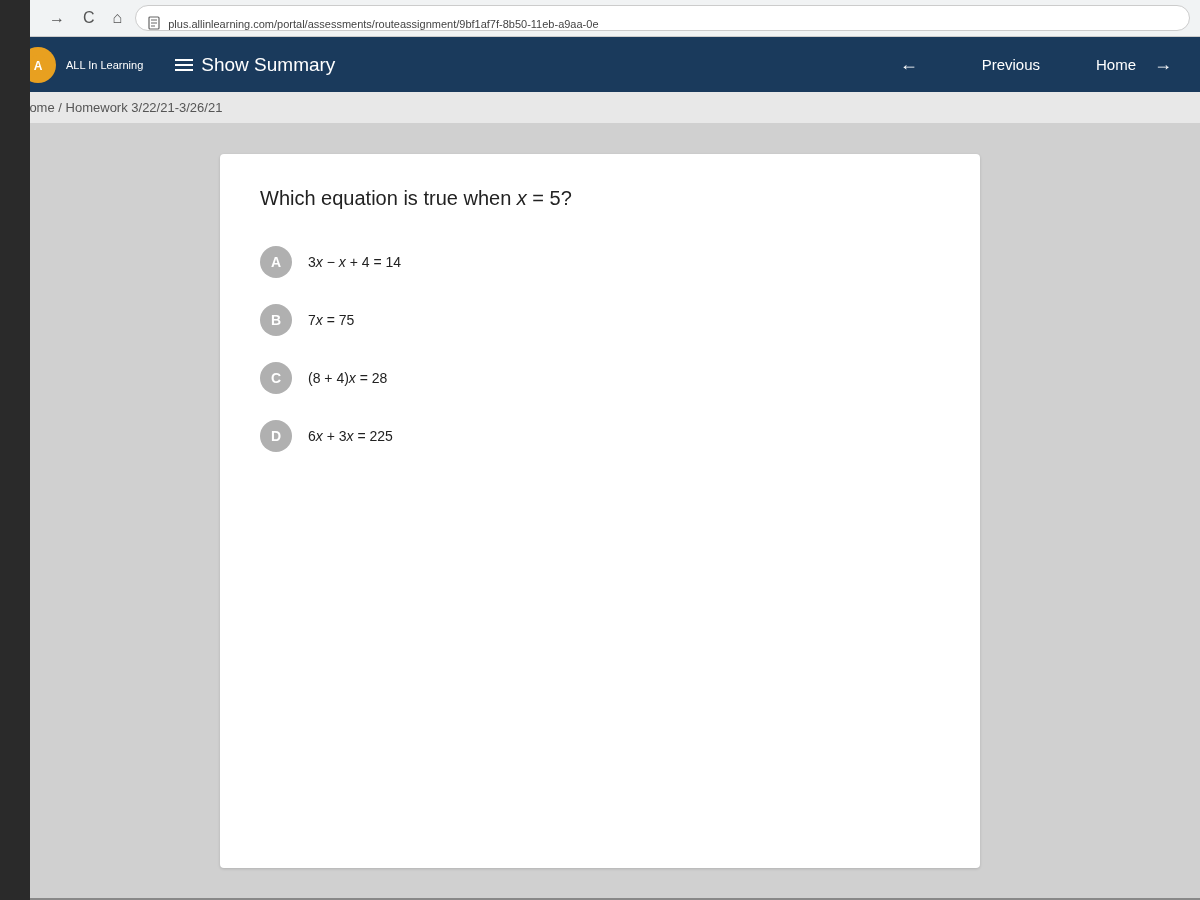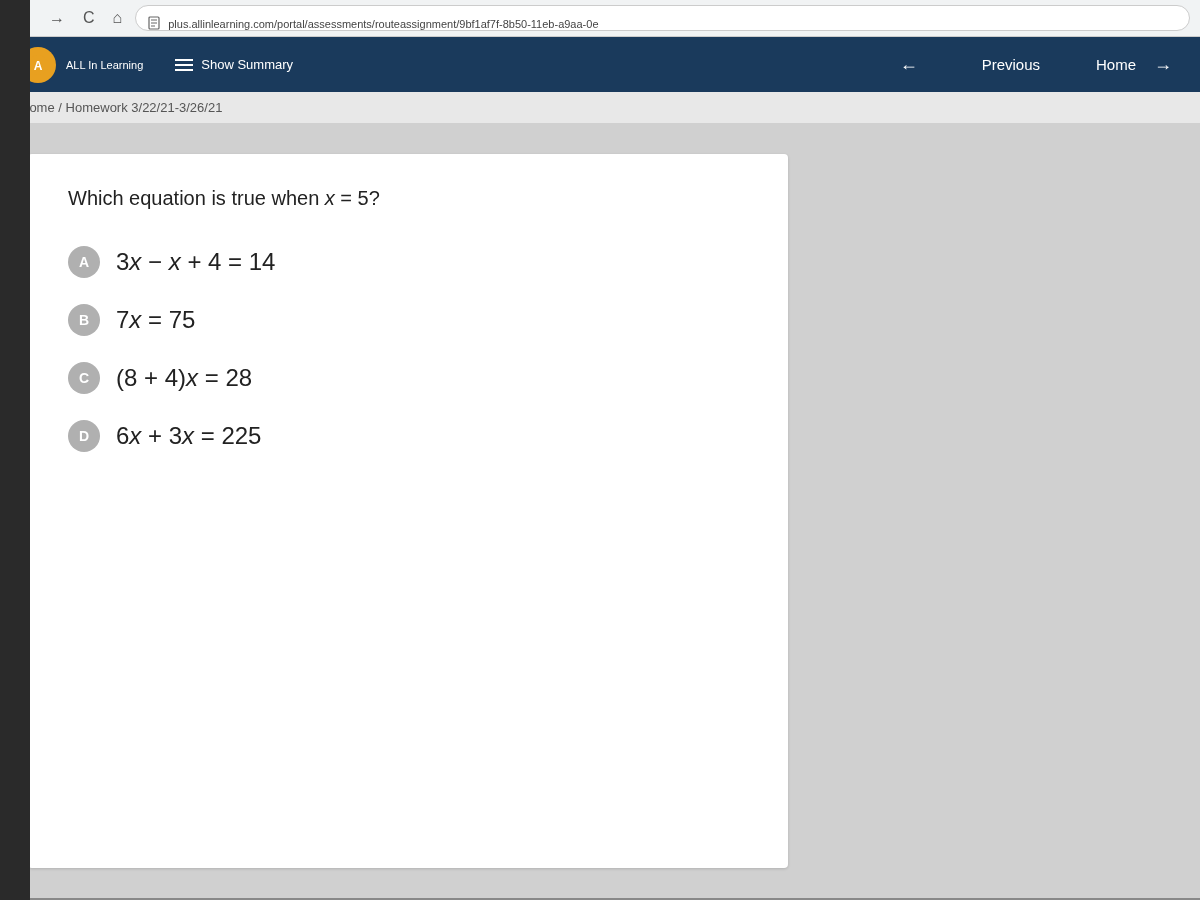--- a/index.html
+++ b/index.html
@@ -88,21 +88,21 @@
       font-weight: normal;
     }
 
     .show-summary-btn {
       display: flex;
       align-items: center;
       gap: 8px;
       background: none;
       border: none;
       color: white;
-      font-size: 13px;
+      font-size: 19px;
       cursor: pointer;
       padding: 6px 12px;
     }
 
     .hamburger-icon {
       display: flex;
       flex-direction: column;
       gap: 3px;
     }
 
@@ -149,20 +149,21 @@
       color: #555;
       text-decoration: none;
     }
 
     
     .main-content {
       background: #d0d0d0;
       height: calc(900px - 36px - 55px - 35px);
       padding: 30px 28px;
       display: flex;
+      justify-content: center;
     }
 
     .question-card {
       background: white;
       border-radius: 4px;
       padding: 30px 40px 40px 40px;
       width: 760px;
       min-height: 420px;
       box-shadow: 0 1px 3px rgba(0,0,0,0.15);
     }
@@ -197,21 +198,21 @@
       display: flex;
       align-items: center;
       justify-content: center;
       color: white;
       font-size: 14px;
       font-weight: bold;
       flex-shrink: 0;
     }
 
     .option-text {
-      font-size: 24px;
+      font-size: 14px;
       color: #222;
     }
 
     
     .left-sidebar {
       position: fixed;
       left: 0;
       top: 0;
       width: 30px;
       height: 900px;

